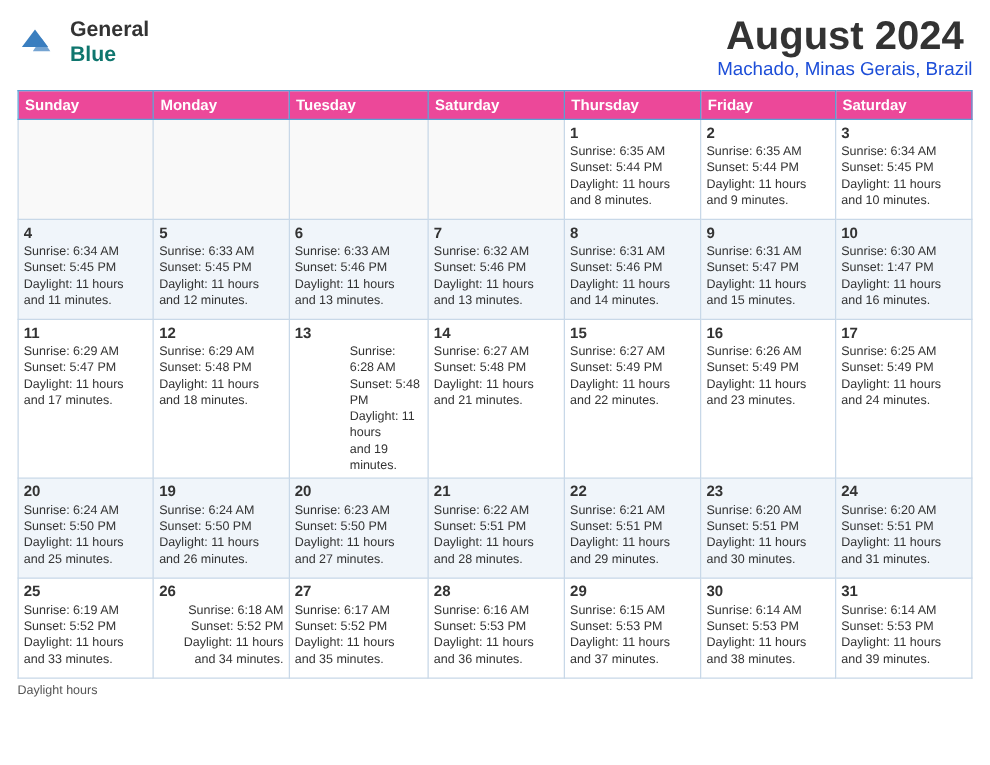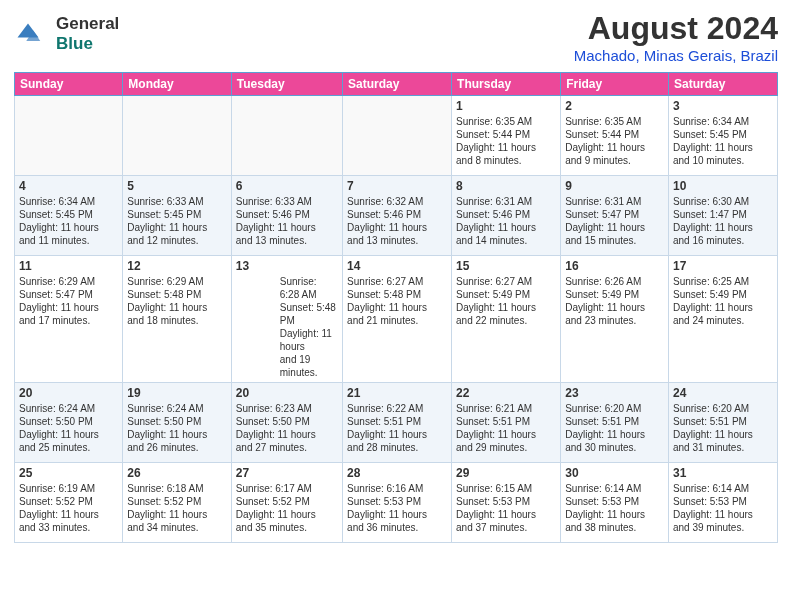--- a/index.html
+++ b/index.html
@@ -32,20 +32,21 @@
       height: 28px;
       margin-right: 2px;
     }
     .title-block {
       text-align: right;
     }
     .month-title {
       font-size: 32px;
       font-weight: bold;
       color: #333;
+      text-align: center;
     }
     .location-title {
       font-size: 15px;
       color: #1d4ed8;
       text-align: center;
     }
     .calendar-table {
       width: 100%;
       border-collapse: collapse;
       font-size: 11px;
@@ -307,21 +308,21 @@
         <tr>
           <td>
             <div class="day-num">25</div>
             <div class="day-info" style="white-space: pre-line;">Sunrise: 6:19 AM
 Sunset: 5:52 PM
 Daylight: 11 hours
 and 33 minutes.</div>
           </td>
           <td>
             <div class="day-num">26</div>
-            <div class="day-info" style="white-space: pre-line;">Sunrise: 6:18 AM
+            <div class="day-info" style="white-space: pre-line; text-align: right;">Sunrise: 6:18 AM
 Sunset: 5:52 PM
 Daylight: 11 hours
 and 34 minutes.</div>
           </td>
           <td>
             <div class="day-num">27</div>
             <div class="day-info" style="white-space: pre-line;">Sunrise: 6:17 AM
 Sunset: 5:52 PM
 Daylight: 11 hours
 and 35 minutes.</div>
@@ -351,13 +352,14 @@
             <div class="day-num">31</div>
             <div class="day-info" style="white-space: pre-line;">Sunrise: 6:14 AM
 Sunset: 5:53 PM
 Daylight: 11 hours
 and 39 minutes.</div>
           </td>
         </tr>
       </tbody>
   </table>
 
+  <div class="footer-note">Daylight hours</div>
 </div>
 
 </body></html>

